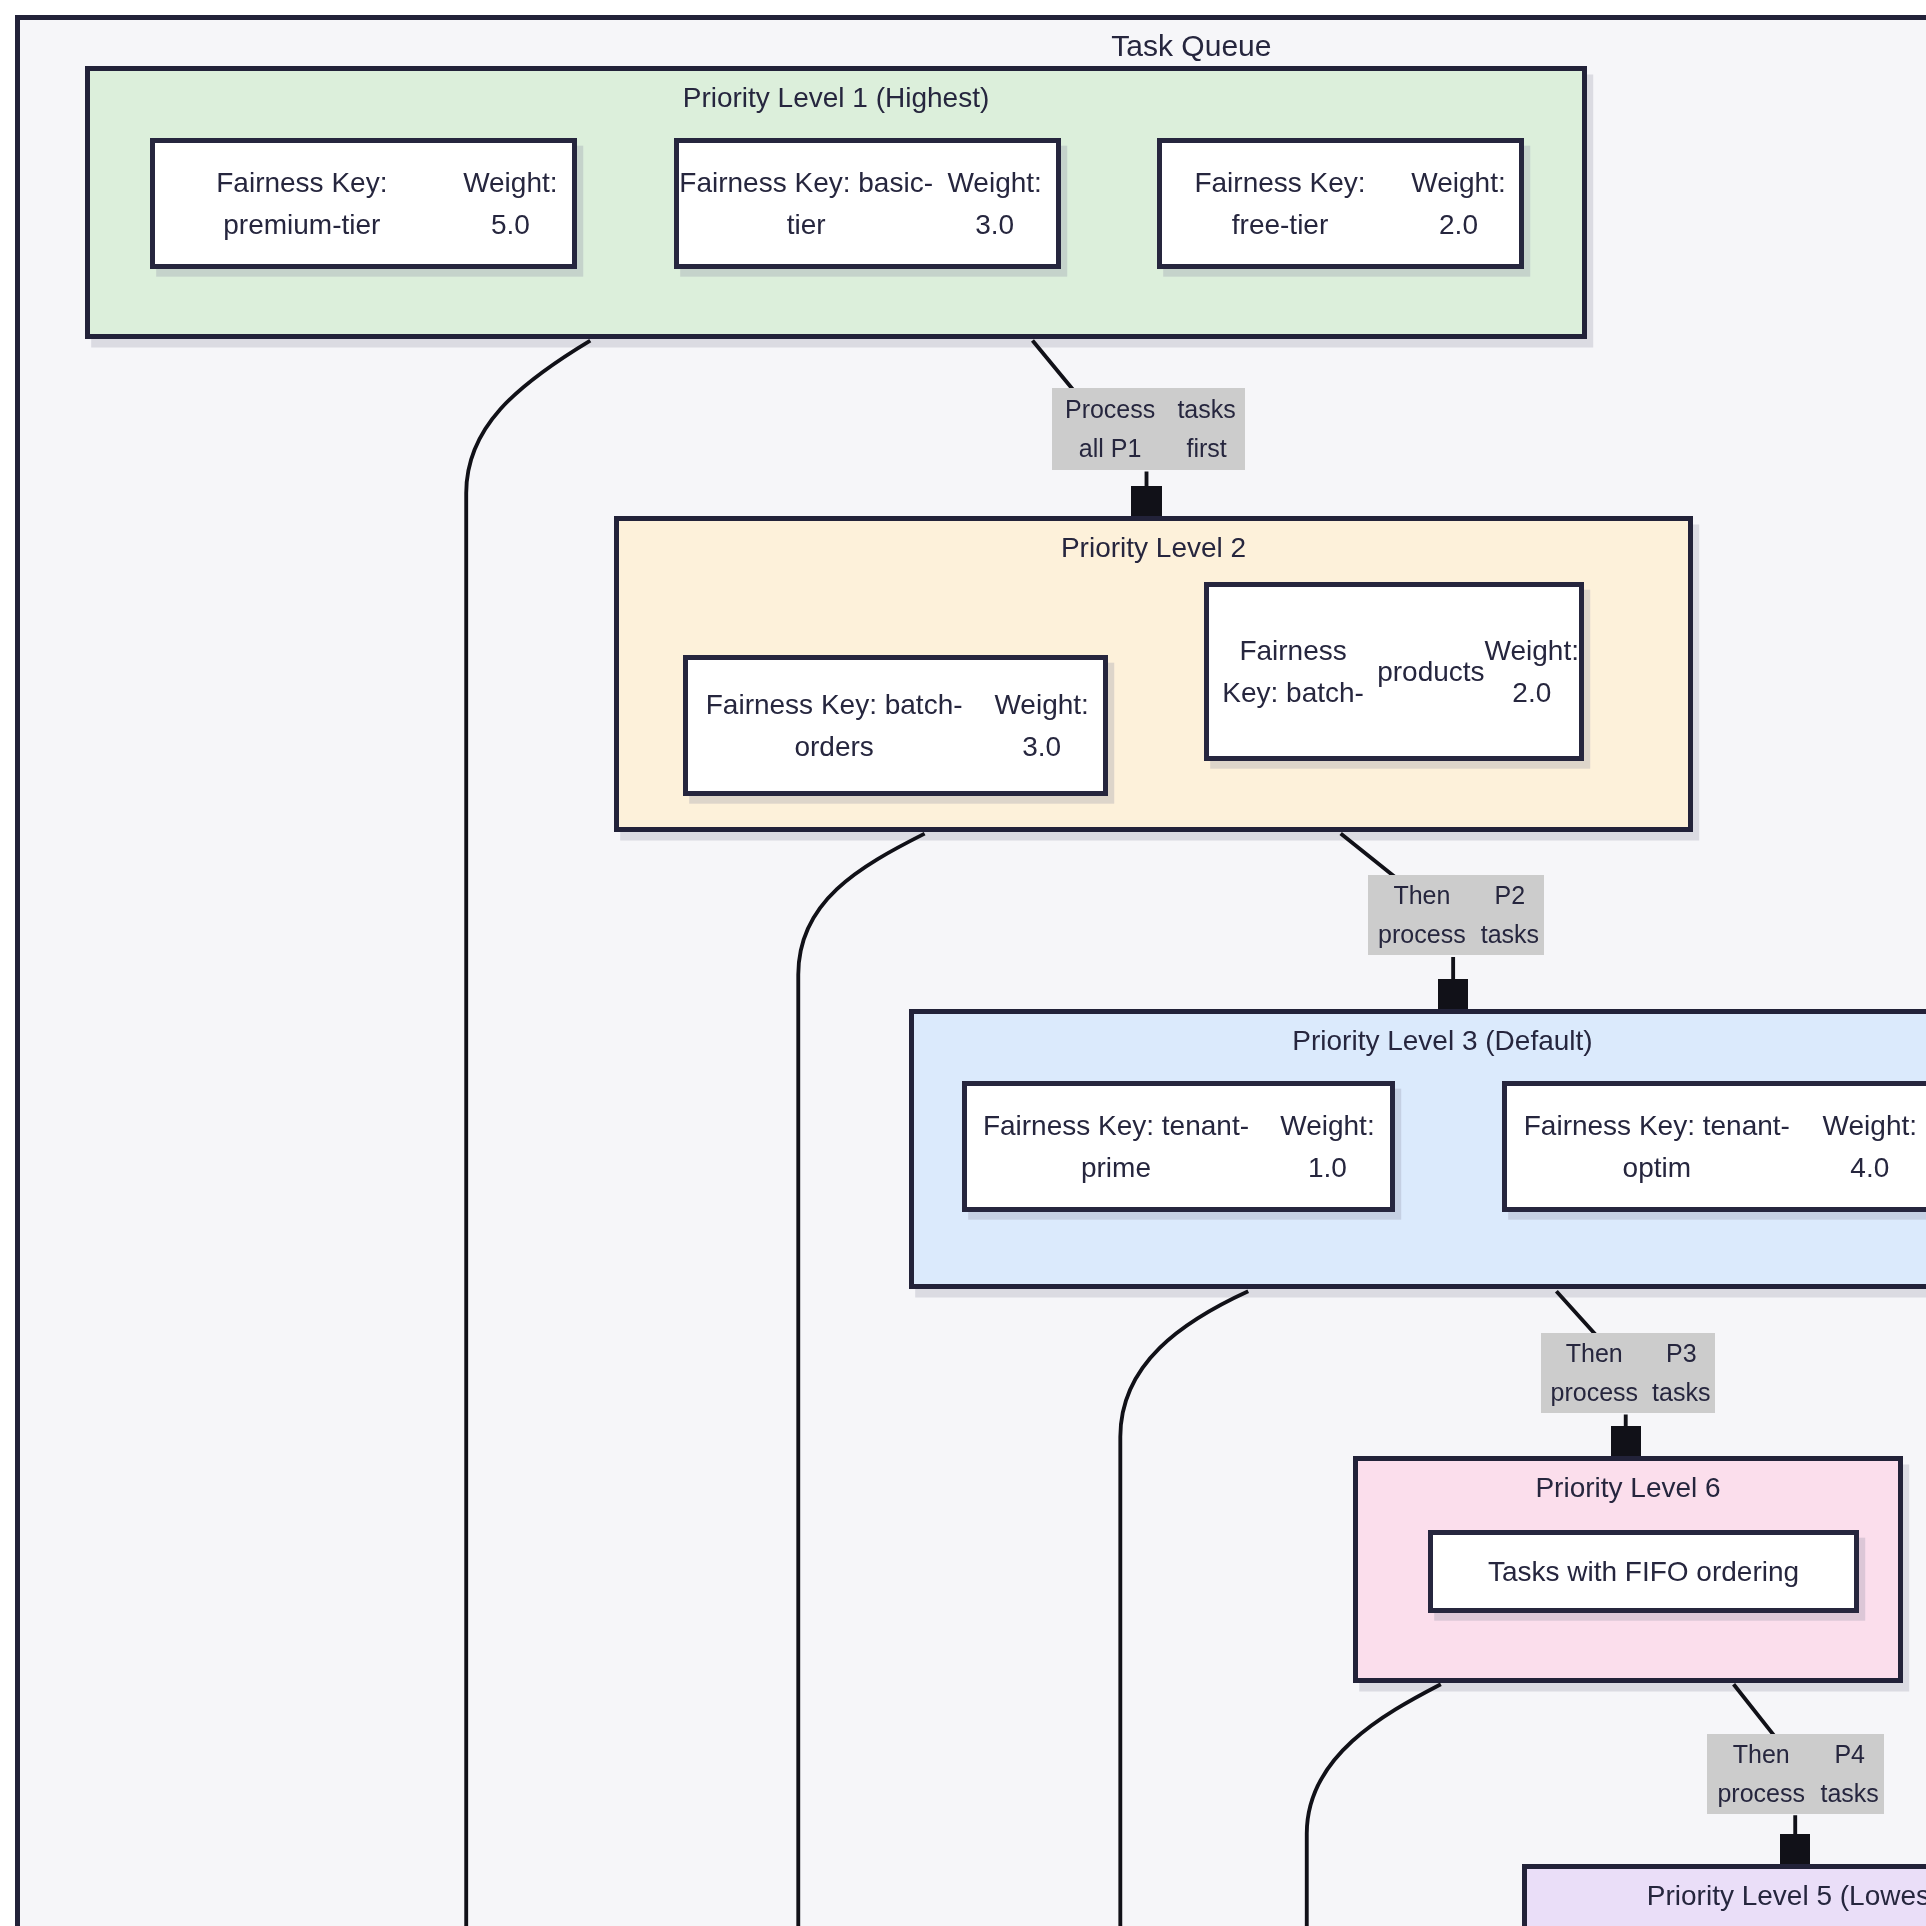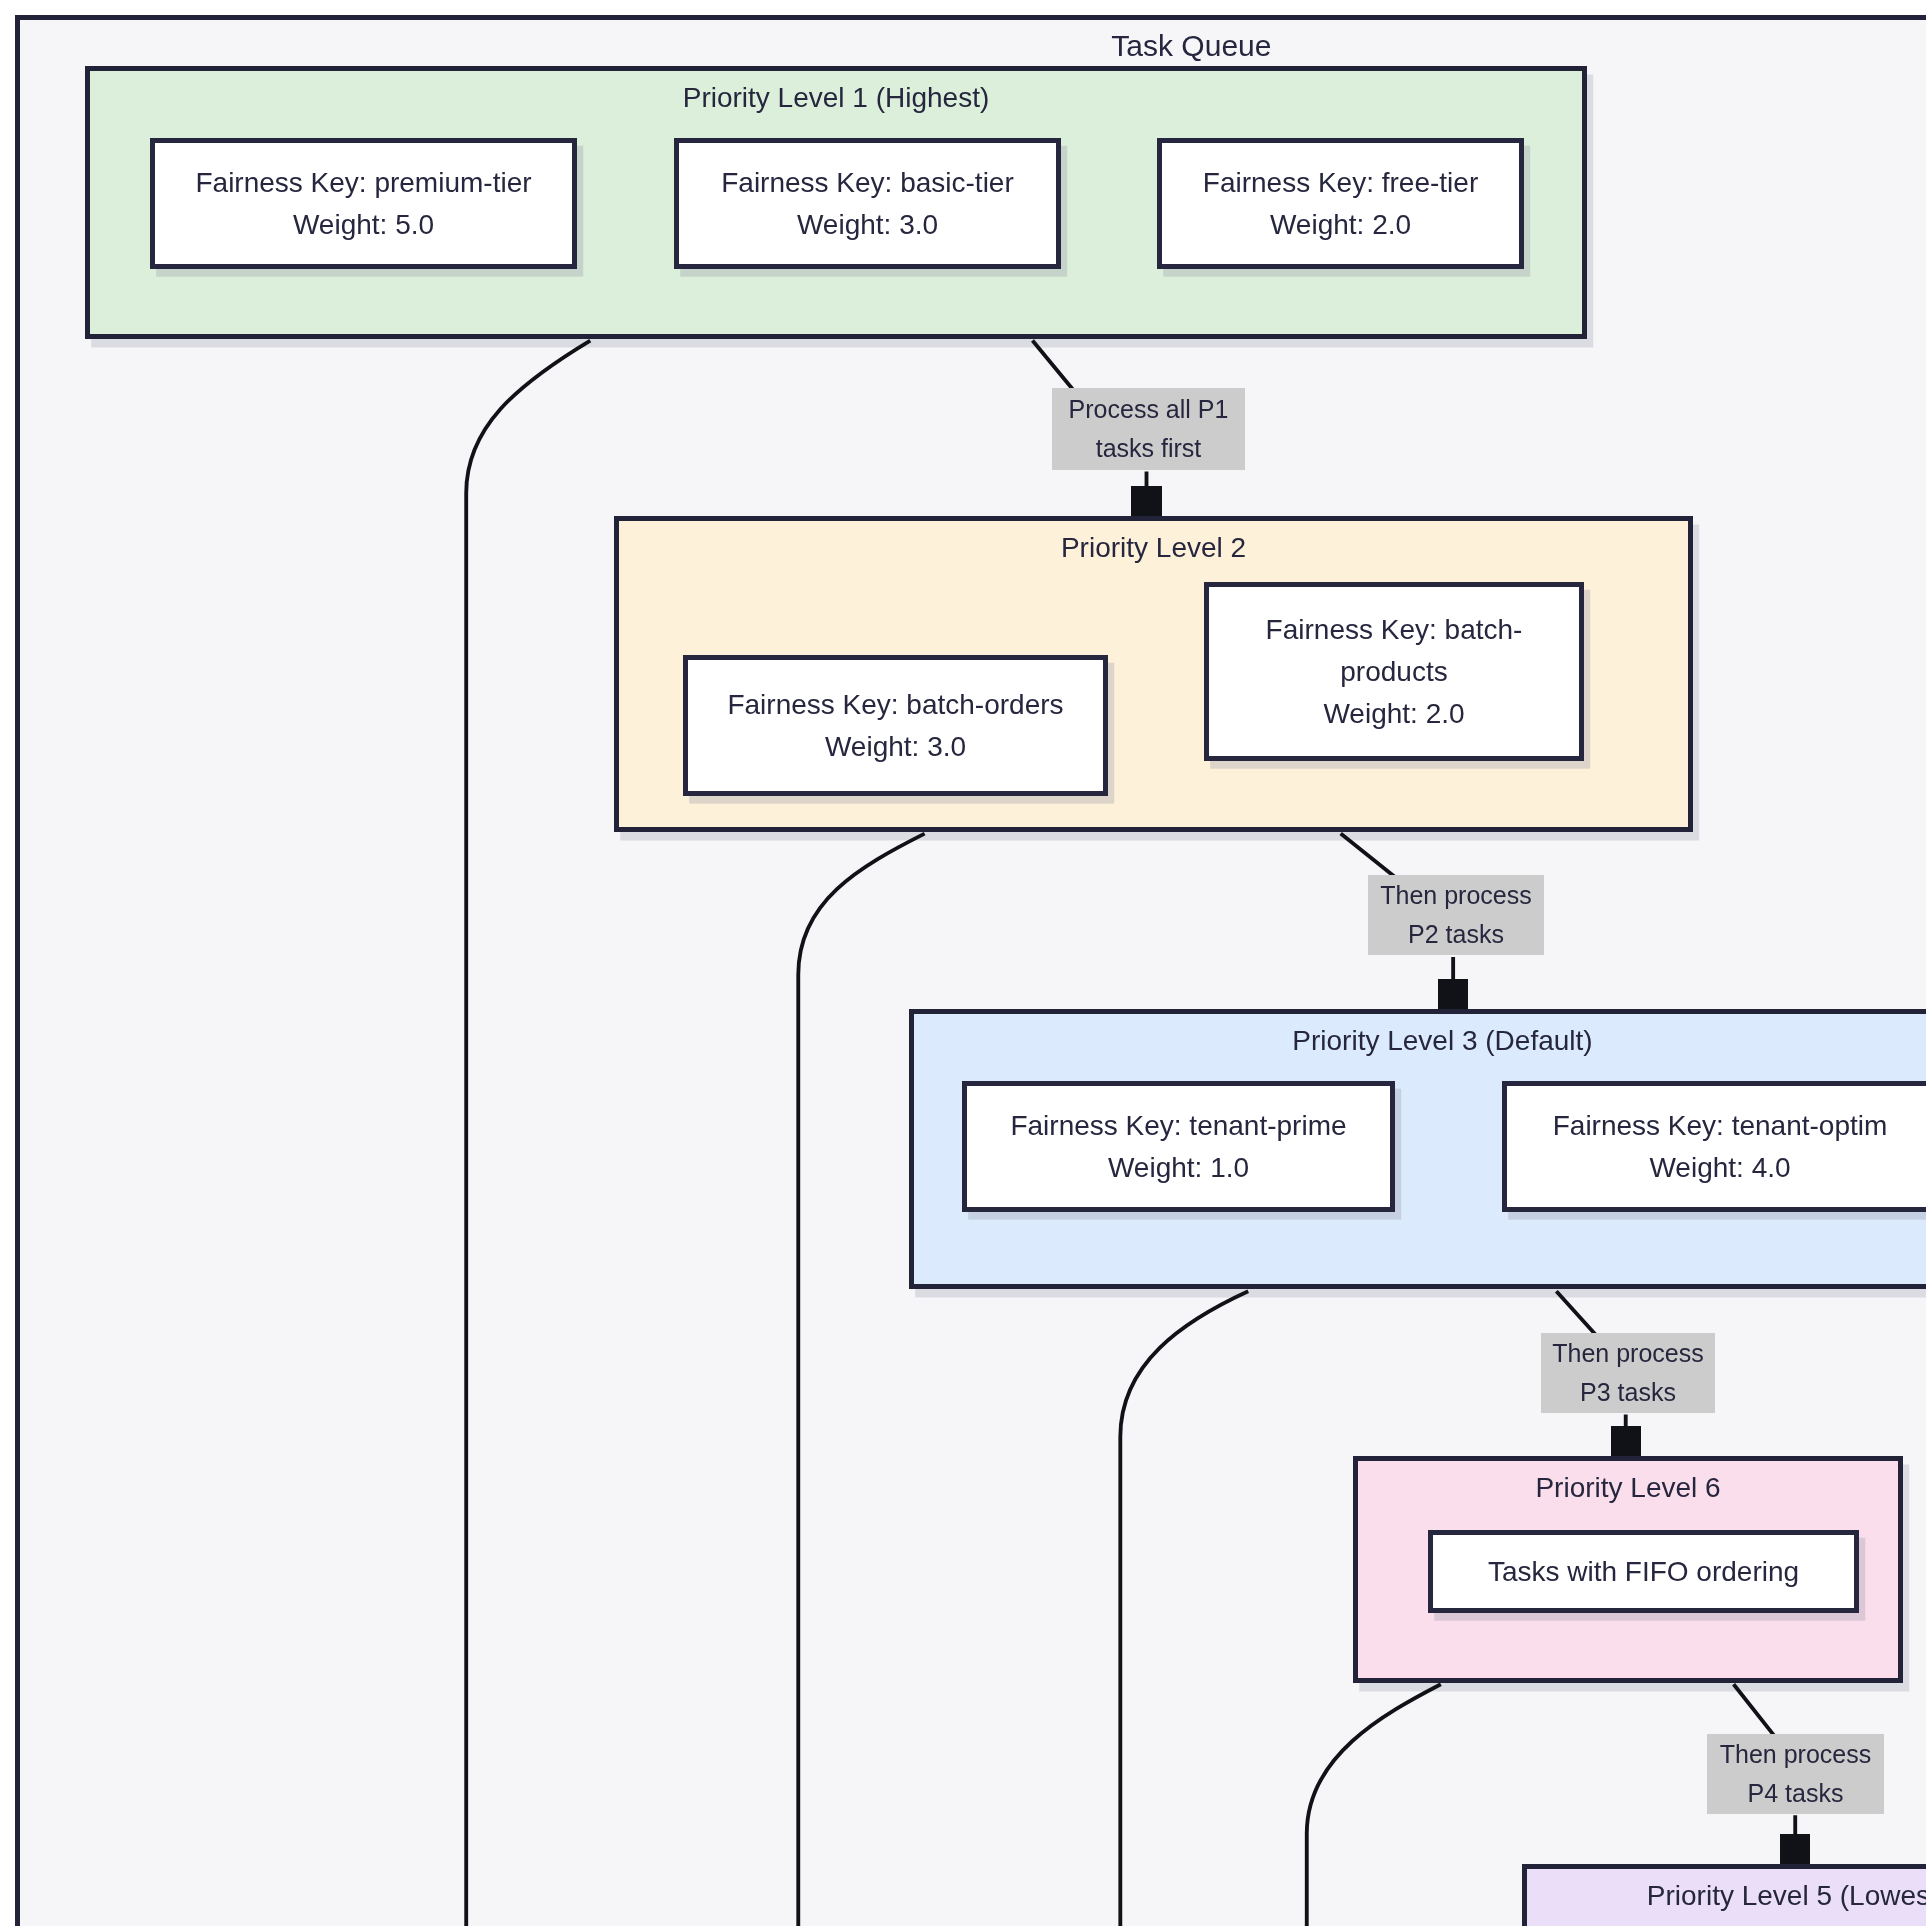--- a/index.html
+++ b/index.html
@@ -22,28 +22,28 @@
     box-shadow: 6.2px 8.5px 0 rgba(140,140,160,0.25);
     z-index: 2;
   }
   .sg-title {
     position: absolute; top: 10.8px; left: 0; width: 100%;
     text-align: center; font-size: 28px; font-weight: 500;
   }
 
   .node {
     position: absolute; background: #ffffff; border: 5px solid #26263e;
-    display: flex; flex-direction: column; align-items: center; justify-content: center;
+    display: flex; flex-direction: row; align-items: center; justify-content: center;
     text-align: center; font-size: 28px; line-height: 1.5; font-weight: 500;
     box-shadow: 6.2px 7.7px 0 rgba(140,140,160,0.28);
   }
 
   .edge-label {
     position: absolute;
-    display: flex; flex-direction: column; align-items: center; justify-content: center;
+    display: flex; flex-direction: row; align-items: center; justify-content: center;
     text-align: center; font-size: 25px; line-height: 1.55; font-weight: 500;
     z-index: 6;
   }
 
   svg.edges { position: absolute; left: 0; top: 0; z-index: 5; }
   svg.edges path { fill: none; stroke: #111118; stroke-width: 10; }
 </style>
 </head>
 <body>
 

